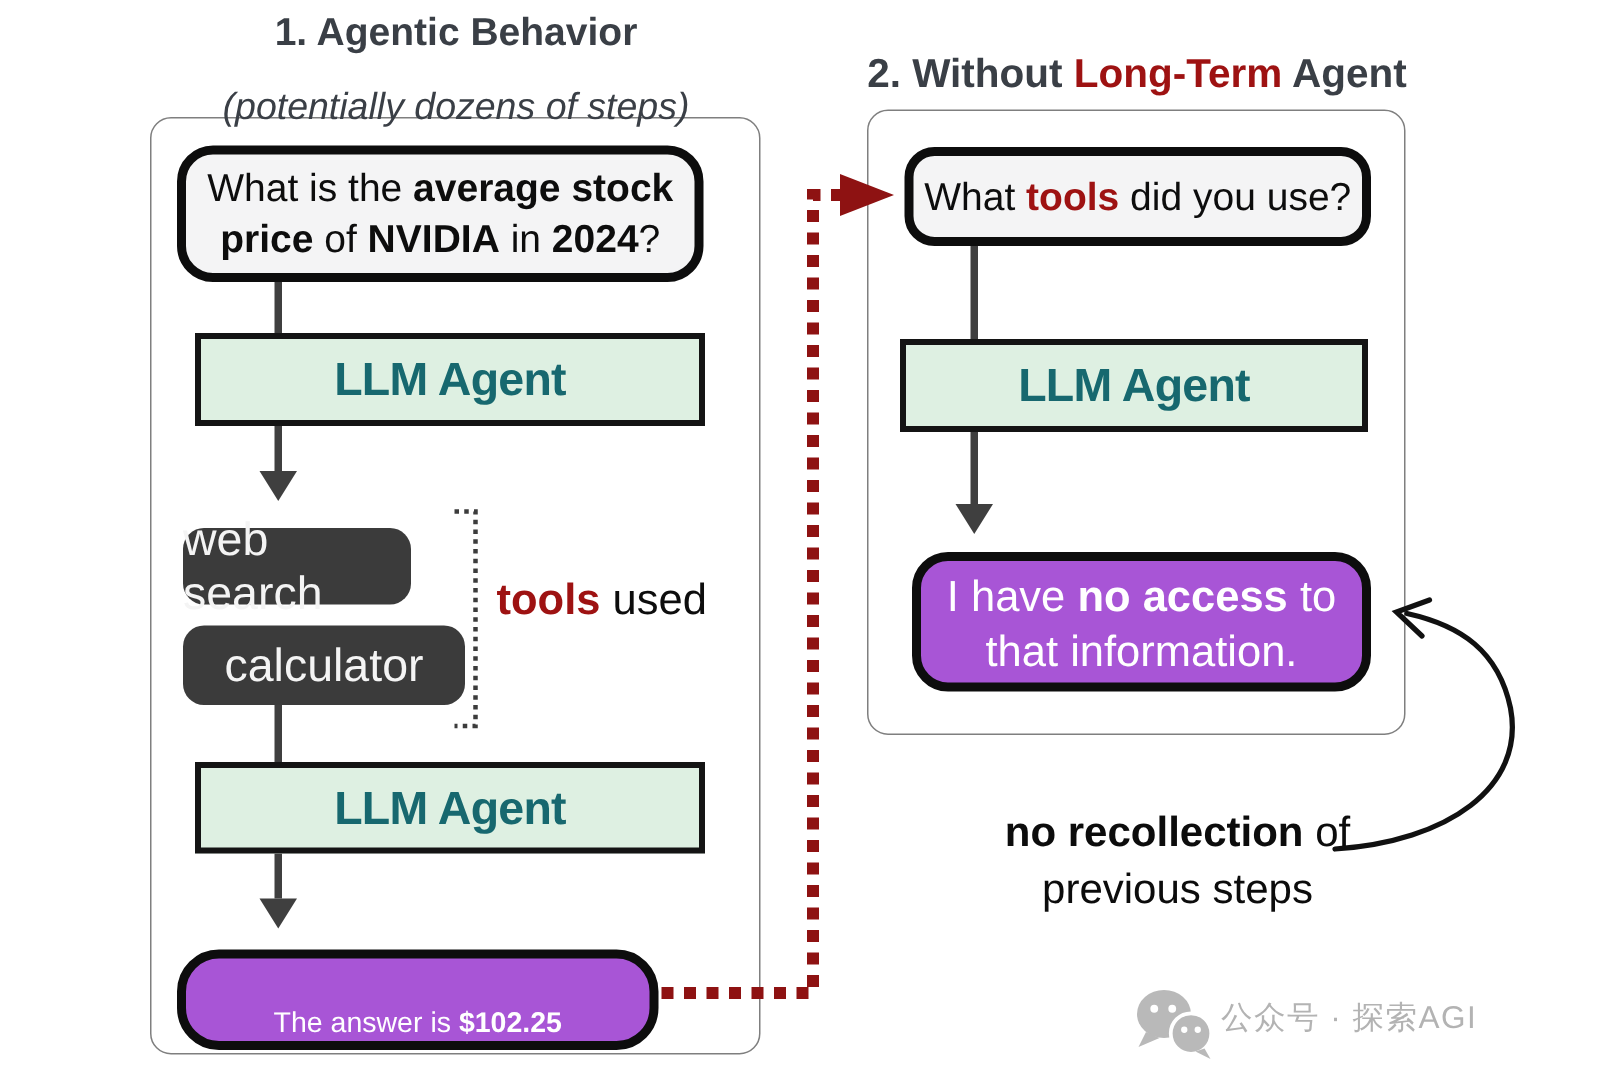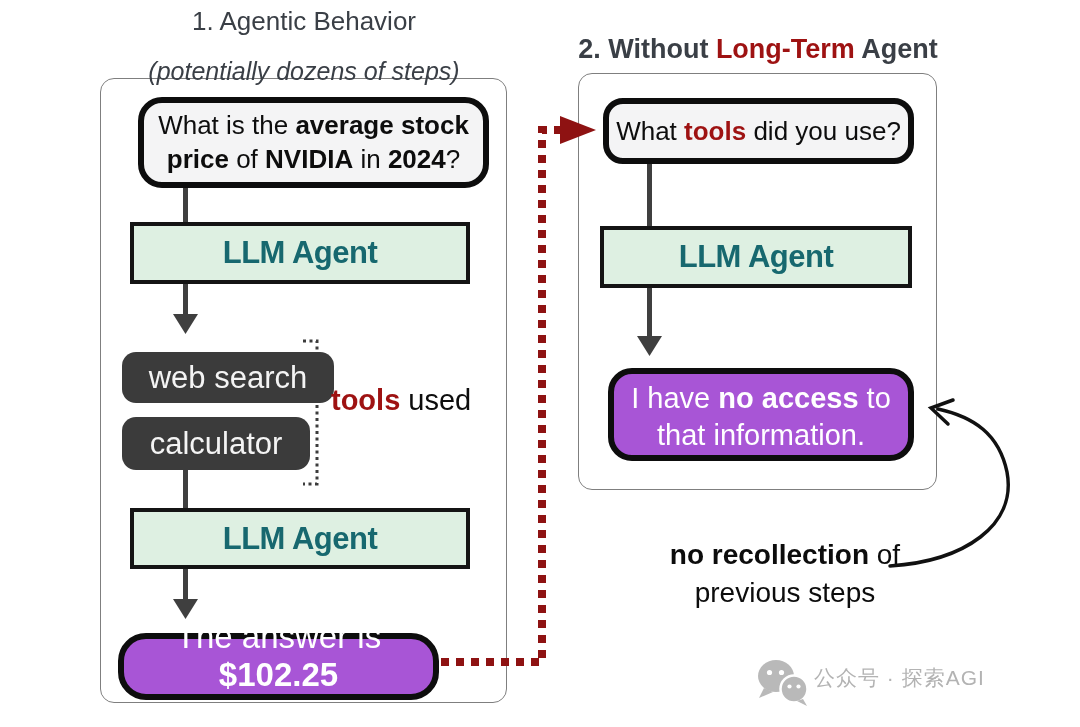--- a/index.html
+++ b/index.html
@@ -7,55 +7,55 @@
     position:relative;width:1080px;height:727px;background:#fff;overflow:hidden;
     font-family:"Liberation Sans", sans-serif;color:var(--ink);
   }
   .panel{position:absolute;border:1.6px solid var(--panel-border);border-radius:14px;background:#fff;}
   .panel-left{left:100px;top:78px;width:405px;height:623px;}
   .panel-right{left:578px;top:73px;width:357px;height:415px;}
 
   .overlay{position:absolute;left:0;top:0;width:1080px;height:727px;pointer-events:none;}
 
   .title1{position:absolute;left:100px;top:6px;width:408px;text-align:center;color:var(--title-gray);}
-  .title1-main{font-size:26px;font-weight:400;text-align:center;}
+  .title1-main{font-size:26px;font-weight:700;text-align:center;}
   .title1-sub{font-size:25px;font-style:italic;margin-top:20px;color:var(--title-gray);}
   .title2{position:absolute;left:520px;top:34px;width:476px;text-align:center;
           font-size:27px;font-weight:700;color:var(--title-gray);}
 
   .qbox{
     position:absolute;background:var(--box-bg);border:6px solid var(--ink);
     display:flex;align-items:center;justify-content:center;text-align:center;box-sizing:border-box;
   }
-  .qbox-1{left:118px;top:97px;width:351px;height:91px;border-radius:24px;font-size:26px;line-height:1.28;padding:0 12px;margin-left:20px;}
+  .qbox-1{left:118px;top:97px;width:351px;height:91px;border-radius:24px;font-size:26px;line-height:1.28;padding:0 12px;}
   .qbox-2{left:603px;top:98px;width:311px;height:66px;border-radius:20px;font-size:26px;padding:0 6px;}
 
   .llm{
     position:absolute;background:var(--green-bg);border:4px solid #141414;box-sizing:border-box;
     display:flex;align-items:center;justify-content:center;
     font-size:31px;font-weight:700;color:var(--teal);letter-spacing:-0.5px;
   }
   .llm-1{left:130px;top:222px;width:340px;height:62px;}
   .llm-2{left:130px;top:508px;width:340px;height:61px;}
   .llm-3{left:600px;top:226px;width:312px;height:62px;}
 
   .tool{
     position:absolute;background:var(--tool-gray);border-radius:14px;box-sizing:border-box;
     display:flex;align-items:center;justify-content:center;color:#f4f4f4;font-size:31px;
   }
-  .tool-1{left:122px;top:352px;width:212px;height:51px;}
+  .tool-1{left:122px;top:352px;width:152px;height:51px;}
   .tool-2{left:122px;top:417px;width:188px;height:53px;}
 
   .tools-label{position:absolute;left:331px;top:384px;font-size:29px;white-space:nowrap;color:var(--ink);}
 
   .purplebox{
     position:absolute;background:var(--purple);border:6px solid var(--ink);box-sizing:border-box;
     display:flex;align-items:flex-end;justify-content:center;text-align:center;color:#ffffff;
   }
-  .answer{left:118px;top:633px;width:321px;height:67px;border-radius:28px;font-size:33px;padding:0 4px;}
+  .answer{left:118px;top:633px;width:321px;height:67px;border-radius:28px;font-size:19px;padding:0 4px;}
   .response{left:608px;top:368px;width:306px;height:93px;border-radius:24px;font-size:29px;line-height:1.3;padding:0 4px;}
 
   .annotation{position:absolute;left:660px;top:536px;width:250px;text-align:center;
               font-size:28px;line-height:1.35;color:#0c0c0c;}
 
   .seg-b{font-weight:700;}
   .seg-red{font-weight:700;color:var(--accent-red);}
 
   .watermark-text{position:absolute;left:814px;top:664px;font-size:21px;color:var(--watermark-gray);
                   letter-spacing:1px;white-space:nowrap;}

